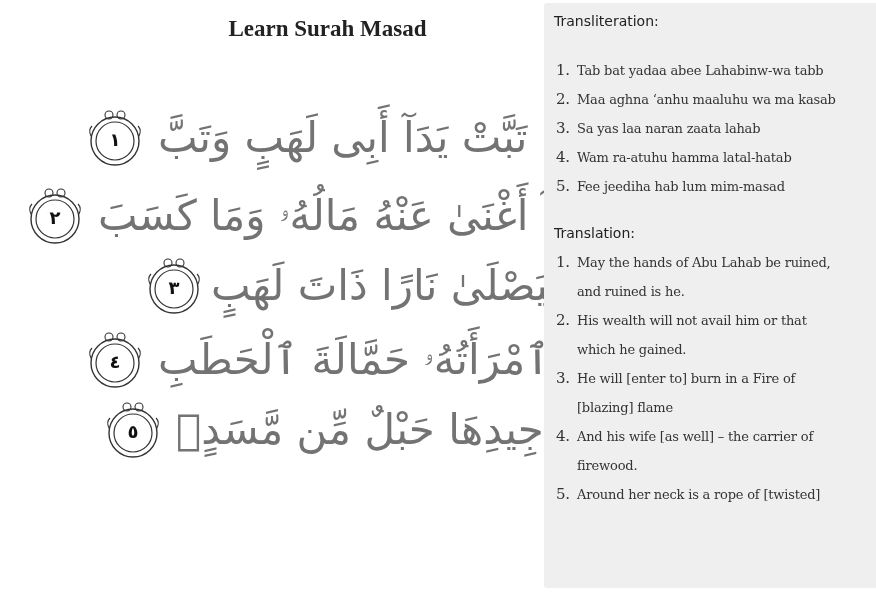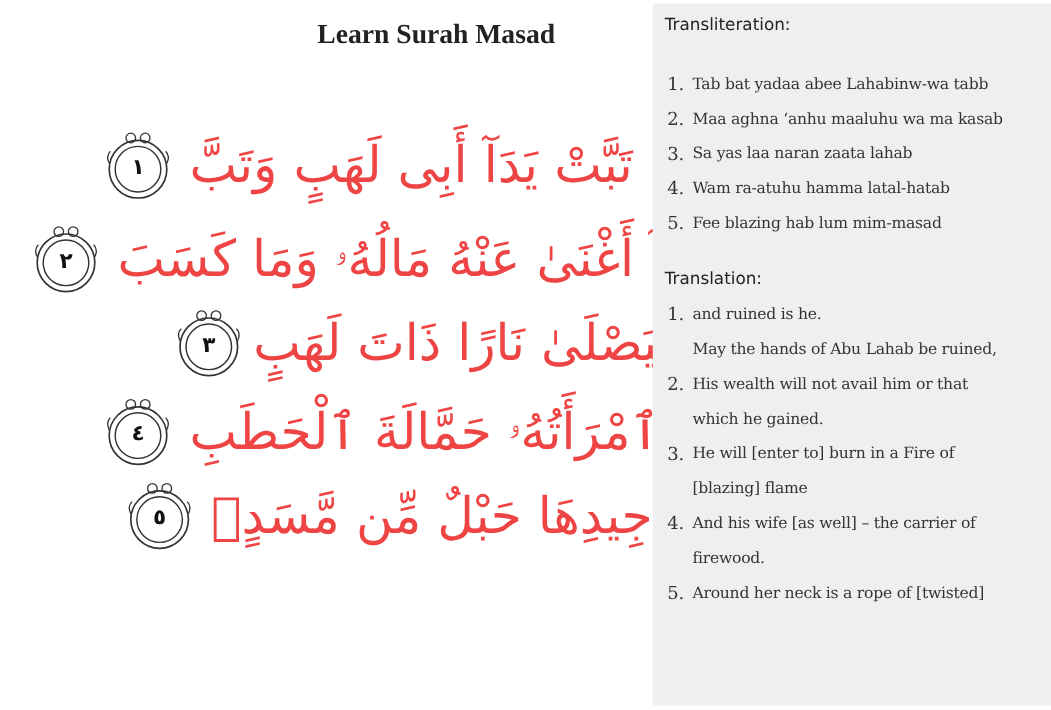--- a/index.html
+++ b/index.html
@@ -5,27 +5,27 @@
   html, body { margin: 0; padding: 0; }
   body {
     width: 876px; height: 592px; background: #ffffff; position: relative; overflow: hidden;
     font-family: "DejaVu Serif", serif; color: #222;
   }
   .left {
     position: absolute; left: 0; top: 0; width: 570px; height: 592px;
   }
   .title {
     position: absolute; left: 0; width: 655px; top: 16px; text-align: center;
-    font-family: "Liberation Serif", serif; font-weight: bold; font-size: 23px; color: #222; padding-left: 36px;
+    font-family: "Liberation Serif", serif; font-weight: bold; font-size: 23px; color: #222;
   }
   .verse {
     position: absolute; display: flex; align-items: center; direction: ltr;
   }
   .verse .arabic {
-    font-family: "DejaVu Sans", sans-serif; direction: rtl; color: #ef4444; white-space: nowrap;
+    font-family: "DejaVu Sans", sans-serif; direction: rtl; color: #737373; white-space: nowrap;
     line-height: 1;
   }
   .marker {
     position: relative; width: 58px; height: 60px; flex: 0 0 auto;
   }
   .marker svg { position: absolute; left: 0; top: 0; }
   .marker .num {
     position: absolute; left: 0; top: 20px; width: 58px; text-align: center;
     font-family: "DejaVu Sans", sans-serif; font-size: 18px; font-weight: bold; color: #111;
     line-height: 24px;
@@ -126,30 +126,30 @@
 </div>
 
 <div class="panel">
   <h3 style="top:10px;">Transliteration:</h3>
 
   <ul class="list" style="top:53px;">
     <li><span class="n">1.</span><span>Tab bat yadaa abee Lahabinw-wa tabb</span></li>
     <li><span class="n">2.</span><span>Maa aghna ‘anhu maaluhu wa ma kasab</span></li>
     <li><span class="n">3.</span><span>Sa yas laa naran zaata lahab</span></li>
     <li><span class="n">4.</span><span>Wam ra-atuhu hamma latal-hatab</span></li>
-    <li><span class="n">5.</span><span>Fee blazing hab lum mim-masad</span></li>
+    <li><span class="n">5.</span><span>Fee jeediha hab lum mim-masad</span></li>
   </ul>
 
   <h3 style="top:222px;text-align:right;">Translation:</h3>
 
   <ul class="list" style="top:245px;">
     <li>
         <span class="n">1.</span>
+        <div>May the hands of Abu Lahab be ruined,</div>
         <div>and ruined is he.</div>
-        <div>May the hands of Abu Lahab be ruined,</div>
       </li>
     <li>
         <span class="n">2.</span>
         <div>His wealth will not avail him or that</div>
         <div>which he gained.</div>
       </li>
     <li>
         <span class="n">3.</span>
         <div>He will [enter to] burn in a Fire of</div>
         <div>[blazing] flame</div>

